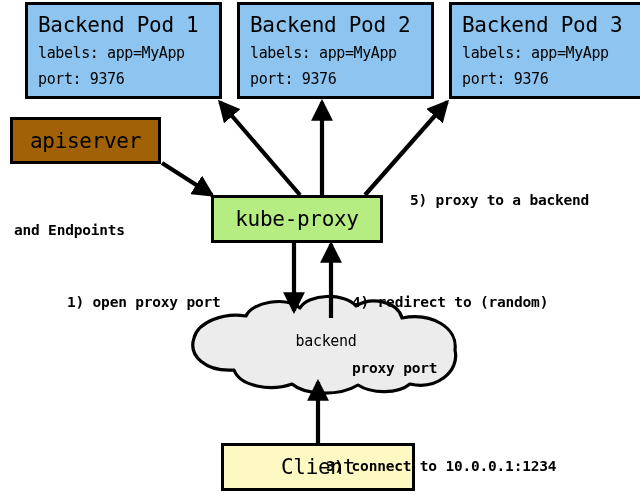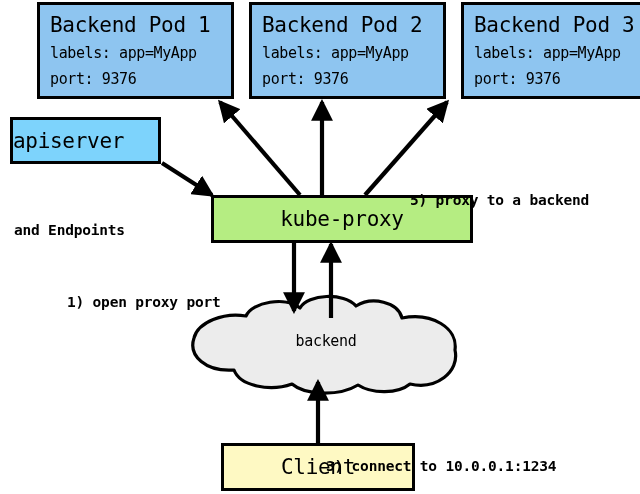--- a/index.html
+++ b/index.html
@@ -32,51 +32,51 @@
     justify-content: center;
     z-index: 3;
   }
   .pod-box {
     width: 197px;
     height: 97px;
     top: 2px;
     background: #8ec5f0;
     padding: 2px 0 4px 10px;
     justify-content: flex-start;
-    margin-left: 12px;
   }
   #pod-1 { left: 25px; }
   #pod-2 { left: 237px; }
   #pod-3 { left: 449px; }
   .pod-title {
     font-size: 21px;
     line-height: 30px;
     letter-spacing: -0.3px;
     margin-top: 3px;
   }
   .pod-attr {
     font-size: 15px;
     line-height: 26px;
     letter-spacing: -0.4px;
   }
   #apiserver-box {
     left: 10px;
     top: 117px;
     width: 151px;
     height: 47px;
-    background: #7dd3fc;
+    background: #a16207;
+    align-items: center;
   }
   #apiserver-label {
     font-size: 21px;
     letter-spacing: -0.3px;
   }
   #kube-proxy-box {
     left: 211px;
     top: 195px;
-    width: 262px;
+    width: 172px;
     height: 48px;
     background: #b5ed82;
     align-items: center;
   }
   #kube-proxy-label {
     font-size: 21px;
     letter-spacing: -0.3px;
   }
   #client-box {
     left: 221px;
@@ -192,17 +192,19 @@
 
 <div class="step-label" id="step-2-label">
   <div>1) open proxy port</div>
 </div>
 
 <div class="step-label" id="step-3-label">
   <div>3) connect to 10.0.0.1:1234</div>
 </div>
 
 <div class="step-label" id="step-4-label">
+  <div>4) redirect to (random)</div>
+  <div>proxy port</div>
 </div>
 
 <div class="step-label" id="step-5-label">
   <div>5) proxy to a backend</div>
 </div>
 
 </body></html>

